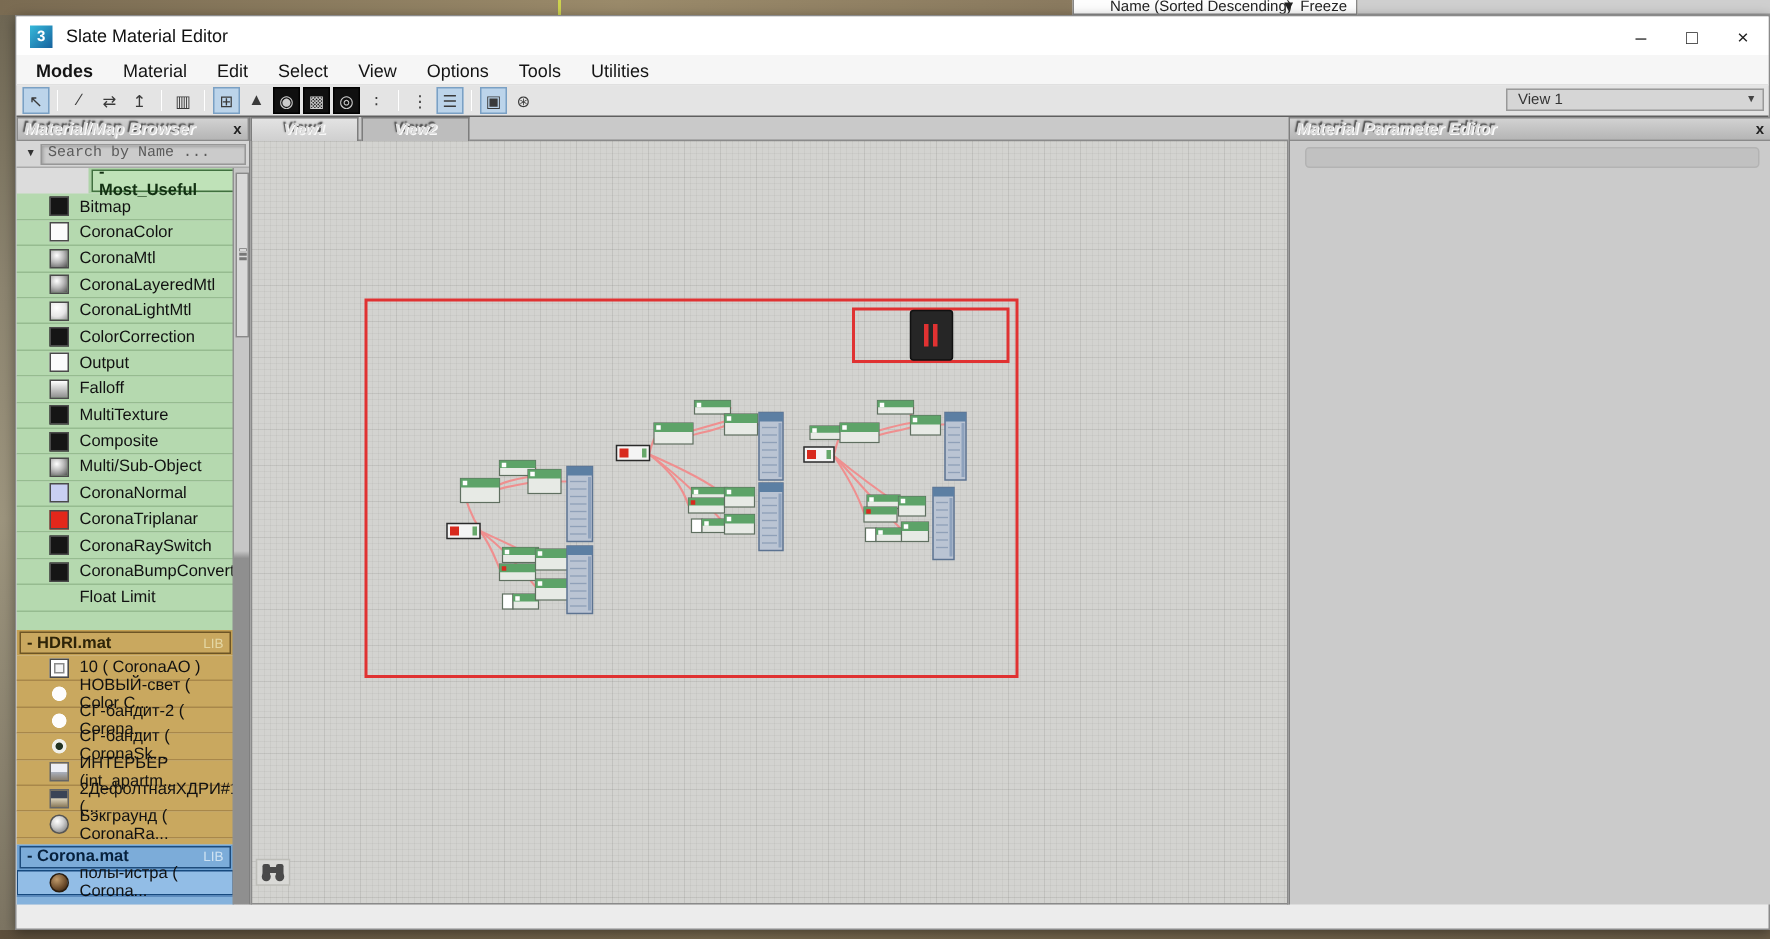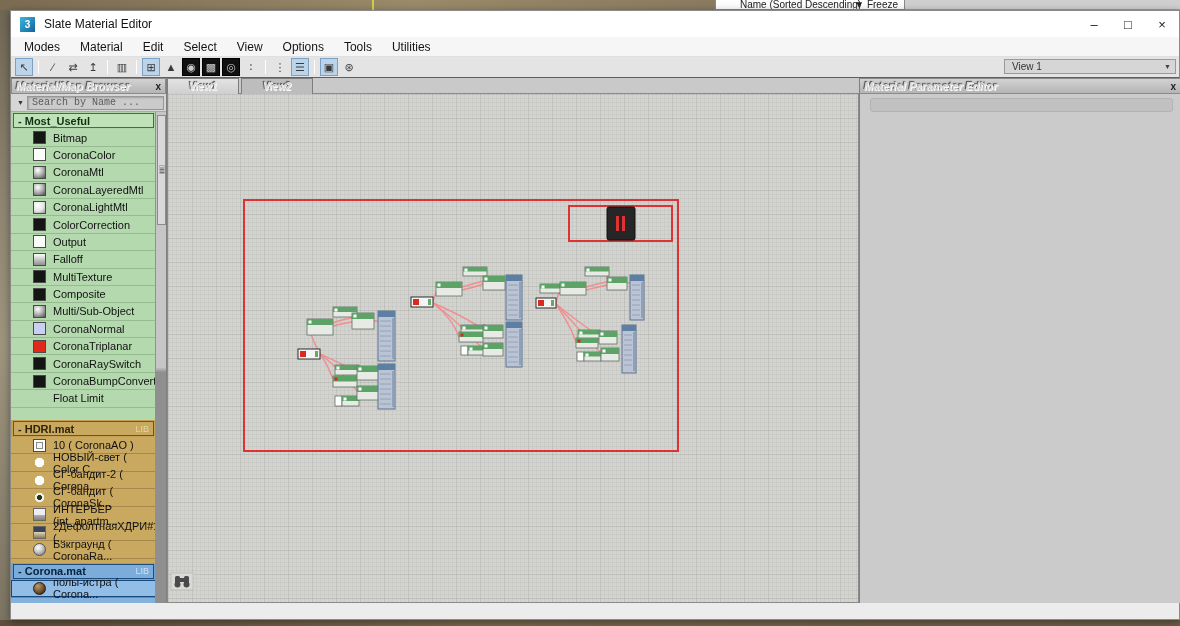--- a/index.html
+++ b/index.html
@@ -27,21 +27,21 @@
   .titlebar { height:26px; background:#fff; display:flex; align-items:center; }
   .logo { width:15px; height:15px; margin-left:9px; background:linear-gradient(135deg,#36b9da,#16629e);
     color:#fff; font-weight:bold; font-size:10px; display:flex; align-items:center; justify-content:center; }
   .title { font-size:12px; color:#111; margin-left:9px; }
   .wctrls { margin-left:auto; display:flex; height:100%; }
   .wbtn { width:34px; height:100%; display:flex; align-items:center; justify-content:center;
     font-size:13px; color:#222; cursor:default; }
 
   .menubar { height:20px; background:#f6f6f6; display:flex; align-items:center; border-bottom:1px solid #e0e0e0; }
   .menu-item { font-size:12px; color:#141414; padding:0 10px; height:100%; display:flex; align-items:center; }
-  .menu-item:first-child { padding-left:13px; }
+  .menu-item:first-child { padding-left:13px;font-weight:bold; }
 
   .toolbar { height:21px; background:#e4e4e4; border-bottom:1px solid #5f5f5f; display:flex; align-items:center; position:relative; }
   .tb-btn { width:18px; height:18px; margin:0 1px; display:flex; align-items:center; justify-content:center;
     font-size:11px; color:#3a3a3a; border:1px solid transparent; }
   .tb-btn:first-child { margin-left:4px; }
   .tb-btn.active { background:#bcd4ea; border-color:#7aa0c4; }
   .tb-btn.dark { background:#101010; color:#cccccc; border-color:#000; }
   .tb-sep { width:1px; height:14px; background:#aaa; margin:0 4px; border-right:1px solid #fff; }
   .view-select { position:absolute; right:3px; top:2px; width:172px; height:15px; background:#d6d6d6;
     border:1px solid #999; font-size:10px; color:#333; display:flex; align-items:center; padding-left:7px; }
@@ -58,21 +58,21 @@
   .search-row { height:18px; background:#d6d6d6; display:flex; align-items:center; padding:2px 2px 2px 3px; border-bottom:1px solid #aaa; }
   .dd-btn { width:15px; height:13px; font-size:7px; color:#333; display:flex; align-items:center; justify-content:center; }
   .search-input { flex:1; height:14px; background:#cbcbcb; border:1px solid #979797; box-shadow:inset 1px 1px 2px rgba(0,0,0,.2);
     font-size:10px; color:#555; padding:0 4px; font-family:Liberation Mono, monospace; }
   .search-input::placeholder { color:#5a5a5a; }
 
   .blist { position:absolute; left:0; top:34px; width:145px; height:491px; overflow:hidden; }
   .row, .grp { height:17.4px; display:flex; align-items:center; font-size:11px; color:#111; }
   .grp .gbox { flex:1; margin:1px 2px; height:15px; display:flex; align-items:center; padding:0 4px; border:1px solid; font-weight:bold; }
   .grp .badge { margin-left:auto; font-size:9px; font-weight:normal;padding-left:35px; }
-  .g-green { background:#aed4a8; }
+  .g-green { background:#aed4a8;margin-left:48px; }
   .g-green .gbox { background:#bfe2b8; border-color:#40703f; color:#123012; }
   .g-tan { background:#c3a053;align-items:flex-end; }
   .g-tan .gbox { background:#c9a85f; border-color:#6d5525; color:#2e2408; }
   .g-tan .badge { color:#e4d7a4; }
   .g-blue { background:#6fa3d4; }
   .g-blue .gbox { background:#7cacd9; border-color:#1e4c7c; color:#07213d; }
   .g-blue .badge { color:#cfe2f2; }
   .r-green { background:#b5d9af; border-bottom:1px solid #96bb90; }
   .r-tan { background:#c9a85f; border-bottom:1px solid #a8874a; }
   .r-blue { background:#85b2dc; border-bottom:1px solid #5d8cbf; }

